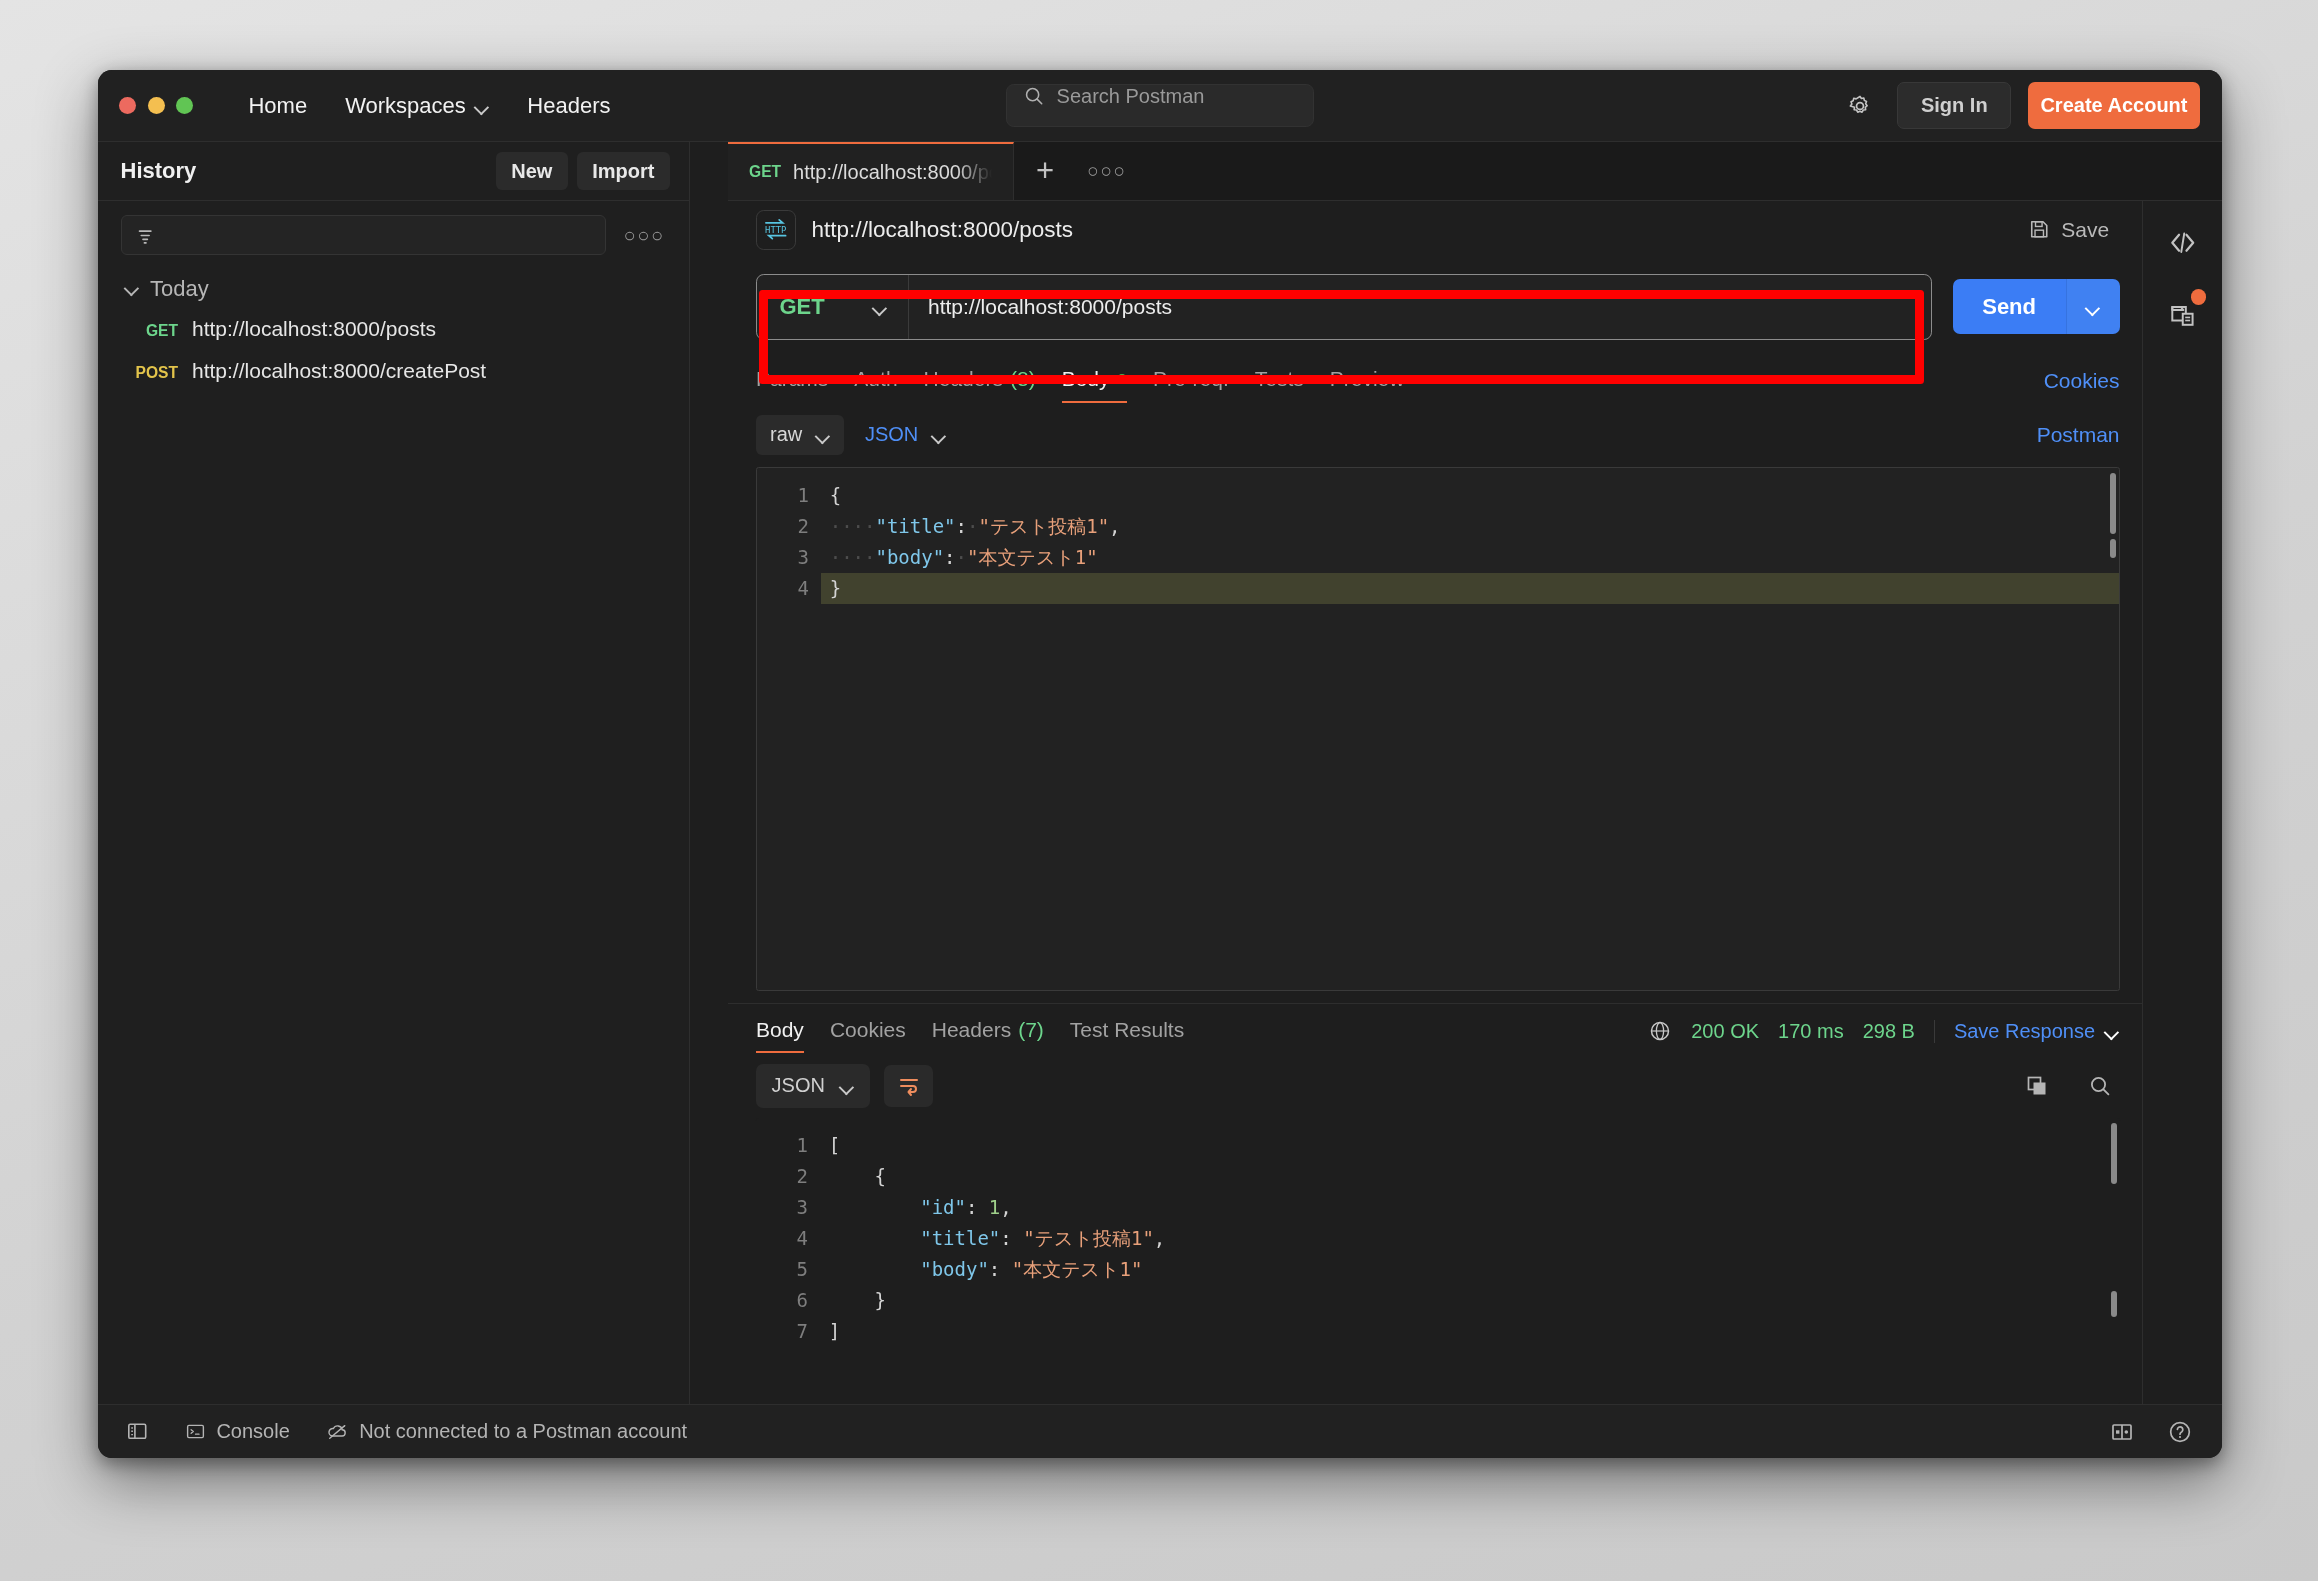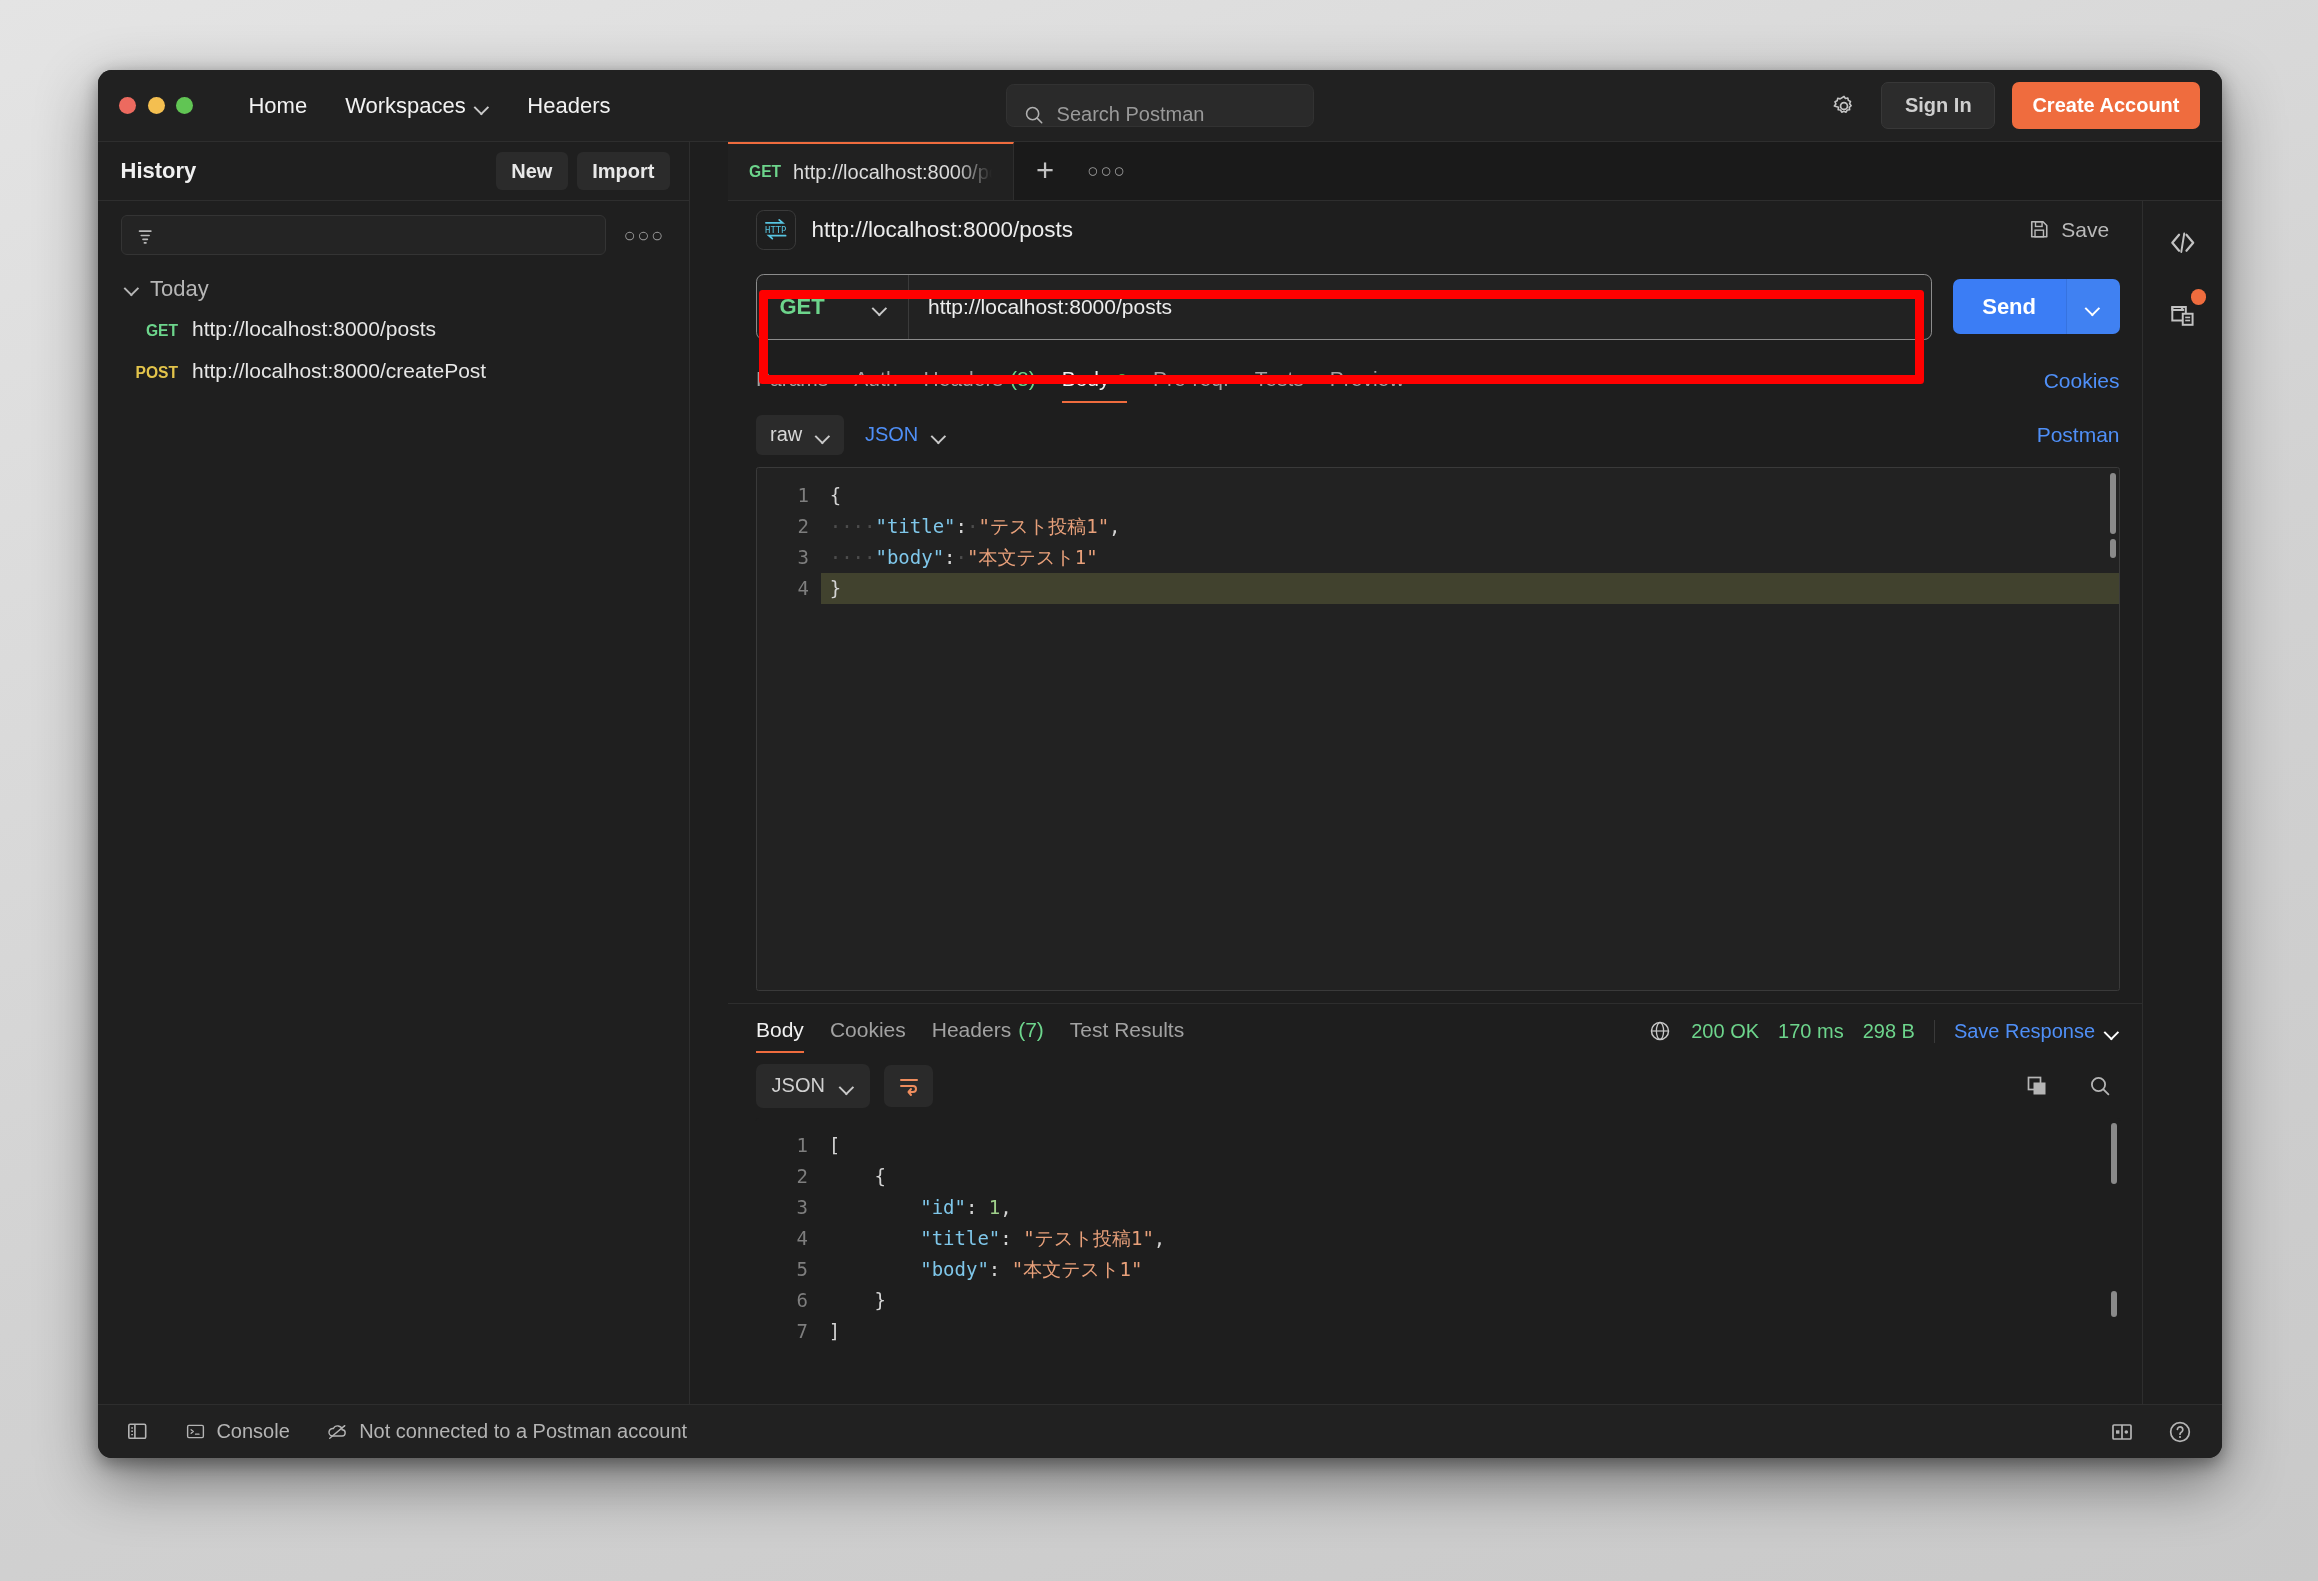--- a/index.html
+++ b/index.html
@@ -48,38 +48,38 @@
   .caret::after {
     content: ""; position: absolute; left: 0.9px; top: 0;
     width: 8.7px; height: 8.7px;
     border-right: 2.1px solid #c9c9c9; border-bottom: 2.1px solid #c9c9c9;
     transform: rotate(45deg);
   }
   .search-wrap {
     position: absolute; left: 50%; transform: translateX(-50%);
     width: 308px; height: 43px;
     background: #2a2a2a; border: 0.9px solid #323232; border-radius: 7.8px;
-    display: flex; align-items: flex-end; gap: 12px; padding: 0 15.6px;
+    display: flex; align-items: flex-start; gap: 12px; padding: 0 15.6px;
     cursor: text;
   }
   .search-wrap .ph { color: #9a9a9a; font-size: 20px; }
   .topright { margin-left: auto; display: flex; align-items: center; gap: 17.3px; }
   .icon-btn {
     width: 40px; height: 40px; border-radius: 6px;
     display: flex; align-items: center; justify-content: center;
     cursor: pointer;
   }
   .btn-signin {
     background: #2c2c2c; color: #cfcfcf; font-size: 20px; font-weight: bold;
     padding: 11.3px 22.5px; border-radius: 7px; border: 0.9px solid #383838;
     cursor: pointer; white-space: nowrap;
   }
   .btn-create {
     background: #ef6c3e; color: #ffffff; font-size: 20px; font-weight: bold;
-    padding: 12px 20px; border-radius: 7px; cursor: pointer; white-space: nowrap;
+    padding: 12px 12px; border-radius: 7px; cursor: pointer; white-space: nowrap;
   }
   
   .main { flex: 1; display: flex; min-height: 0; gap: 38px; }
   
   .sidebar {
     width: 592px; flex: none;
     background: #1f1f1f; border-right: 0.9px solid #2e2e2e;
     display: flex; flex-direction: column; min-height: 0;
   }
   .sb-head {

